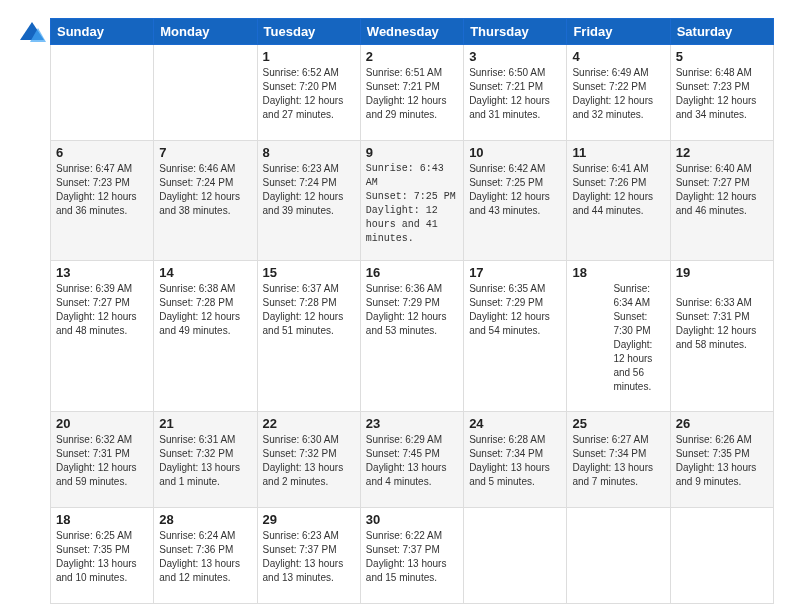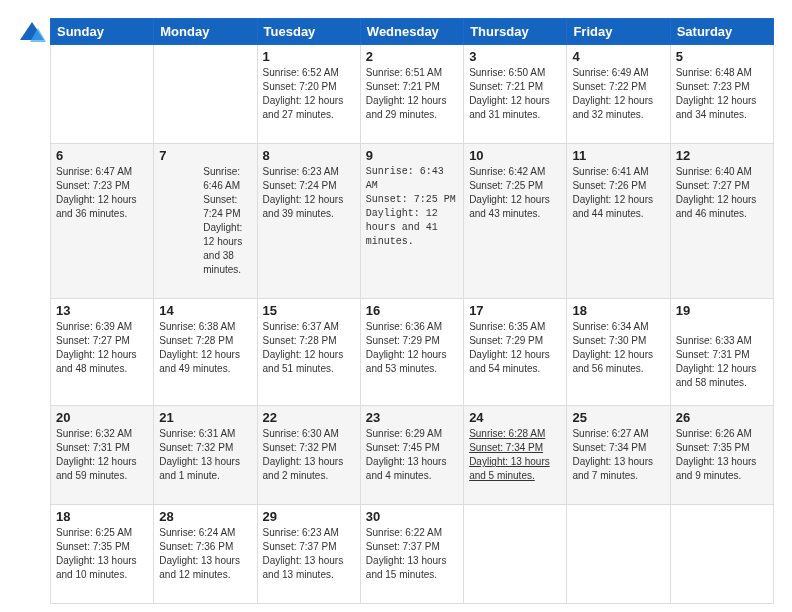--- a/index.html
+++ b/index.html
@@ -173,21 +173,21 @@
         </tr>
         <tr>
           <td>
             <span class="day-number">6</span>
             <div class="day-info" style="white-space: pre-line;">Sunrise: 6:47 AM
 Sunset: 7:23 PM
 Daylight: 12 hours and 36 minutes.</div>
           </td>
           <td>
             <span class="day-number">7</span>
-            <div class="day-info" style="white-space: pre-line; margin-left: 44px;">Sunrise: 6:46 AM
+            <div class="day-info" style="white-space: pre-line;">Sunrise: 6:46 AM
 Sunset: 7:24 PM
 Daylight: 12 hours and 38 minutes.</div>
           </td>
           <td>
             <span class="day-number">8</span>
             <div class="day-info" style="white-space: pre-line;">Sunrise: 6:23 AM
 Sunset: 7:24 PM
 Daylight: 12 hours and 39 minutes.</div>
           </td>
           <td>
@@ -241,21 +241,21 @@
 Daylight: 12 hours and 53 minutes.</div>
           </td>
           <td>
             <span class="day-number">17</span>
             <div class="day-info" style="white-space: pre-line;">Sunrise: 6:35 AM
 Sunset: 7:29 PM
 Daylight: 12 hours and 54 minutes.</div>
           </td>
           <td>
             <span class="day-number">18</span>
-            <div class="day-info" style="white-space: pre-line;">Sunrise: 6:34 AM
+            <div class="day-info" style="white-space: pre-line; margin-left: 41px;">Sunrise: 6:34 AM
 Sunset: 7:30 PM
 Daylight: 12 hours and 56 minutes.</div>
           </td>
           <td>
             <span class="day-number">19</span>
             <div class="day-info" style="white-space: pre-line; margin-top: 16px;">Sunrise: 6:33 AM
 Sunset: 7:31 PM
 Daylight: 12 hours and 58 minutes.</div>
           </td>
         </tr>
@@ -279,21 +279,21 @@
 Daylight: 13 hours and 2 minutes.</div>
           </td>
           <td>
             <span class="day-number">23</span>
             <div class="day-info" style="white-space: pre-line;">Sunrise: 6:29 AM
 Sunset: 7:45 PM
 Daylight: 13 hours and 4 minutes.</div>
           </td>
           <td>
             <span class="day-number">24</span>
-            <div class="day-info" style="white-space: pre-line; text-decoration: underline;">Sunrise: 6:28 AM
+            <div class="day-info" style="white-space: pre-line;">Sunrise: 6:28 AM
 Sunset: 7:34 PM
 Daylight: 13 hours and 5 minutes.</div>
           </td>
           <td>
             <span class="day-number">25</span>
             <div class="day-info" style="white-space: pre-line;">Sunrise: 6:27 AM
 Sunset: 7:34 PM
 Daylight: 13 hours and 7 minutes.</div>
           </td>
           <td>

